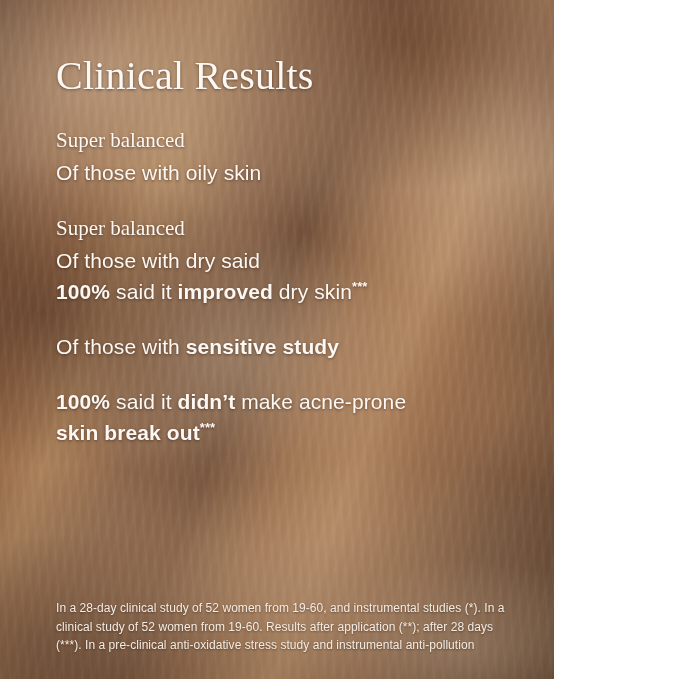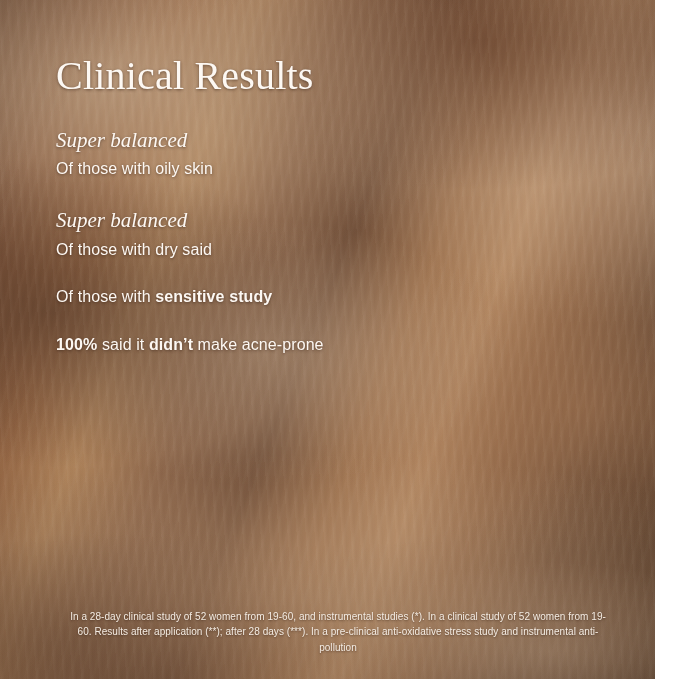--- a/index.html
+++ b/index.html
@@ -7,21 +7,21 @@
     padding: 0;
   }
   body {
     width: 679px;
     height: 679px;
     overflow: hidden;
     font-family: "Liberation Sans", sans-serif;
   }
   #card {
     position: relative;
-    width: 655px;
+    width: 554px;
     height: 679px;
     overflow: hidden;
     background: #8a5f41;
   }
 
   
   .bg-layer {
     position: absolute;
     inset: 0;
   }
@@ -112,51 +112,49 @@
   }
   .block:last-child {
     margin-bottom: 0;
   }
   .head {
     font-family: "Liberation Serif", serif;
     font-weight: 400;
     font-size: 21px;
     line-height: 1.45;
     margin-bottom: 2px;
-    font-style: italic;
   }
   .line {
-    font-size: 16px;
+    font-size: 21px;
     line-height: 1.48;
     font-weight: 400;
     letter-spacing: 0.1px;
   }
   .line b {
     font-weight: 700;
   }
   sup {
     font-size: 0.62em;
     vertical-align: super;
     line-height: 0;
     font-weight: 700;
   }
   .gap-block {
     margin-top: 18px;
   }
   .footnote {
     position: absolute;
-    left: 65px;
+    left: 56px;
     right: 44px;
     bottom: 24px;
-    font-size: 10px;
+    font-size: 12px;
     line-height: 1.55;
     color: #f4ece3;
     text-shadow: 0 1px 2px rgba(50,28,16,0.5);
     letter-spacing: 0.05px;
-    text-align: center;
   }
 </style>
 </head>
 <body>
 
 <div id="card">
 
   <div class="bg-layer bg-base"></div>
   <div class="bg-layer bg-swirl1"></div>
   <div class="bg-layer bg-swirl2"></div>
@@ -169,25 +167,27 @@
   <div class="content">
     <h1>Clinical Results</h1>
     <div class="blocks" id="blocks">
         <div class="block">
           <div class="head">Super balanced</div>
           <div class="line"><span>Of those with oily skin</span></div>
         </div>
         <div class="block">
           <div class="head">Super balanced</div>
           <div class="line"><span>Of those with dry said</span></div>
+          <div class="line"><b>100% </b><span>said it </span><b>improved</b><span> dry skin</span><sup>***</sup></div>
         </div>
         <div class="block">
           <div class="line"><span>Of those with </span><b>sensitive study</b></div>
         </div>
         <div class="block gap-block">
           <div class="line"><b>100% </b><span>said it </span><b>didn’t</b><span> make acne-prone</span></div>
+          <div class="line"><b>skin break out</b><sup>***</sup></div>
         </div>
       </div>
   </div>
 
   <div class="footnote">In a 28-day clinical study of 52 women from 19-60, and instrumental studies (*). In a clinical study of 52 women from 19-60. Results after application (**); after 28 days (***). In a pre-clinical anti-oxidative stress study and instrumental anti-pollution</div>
 
 </div>
 
 </body></html>

